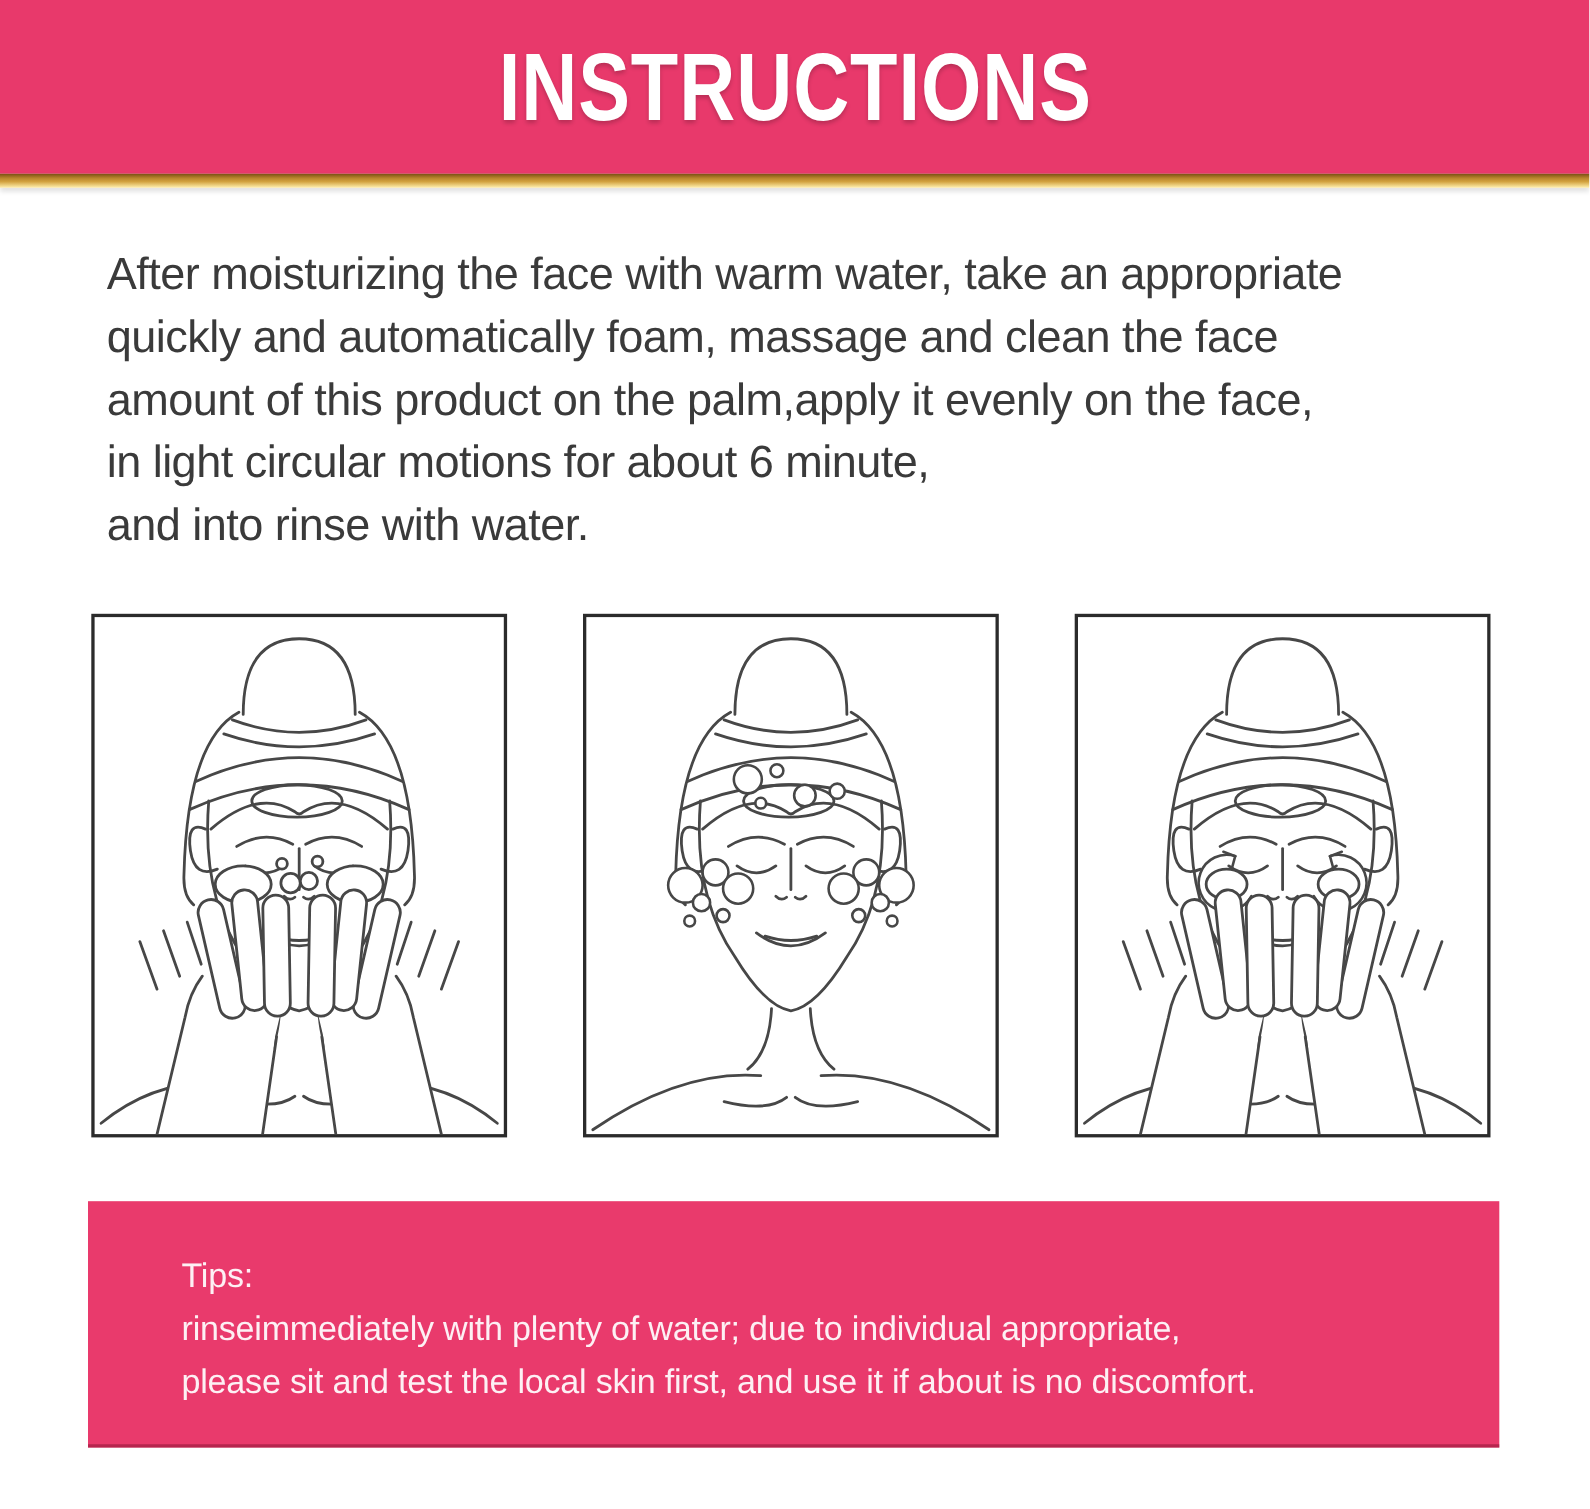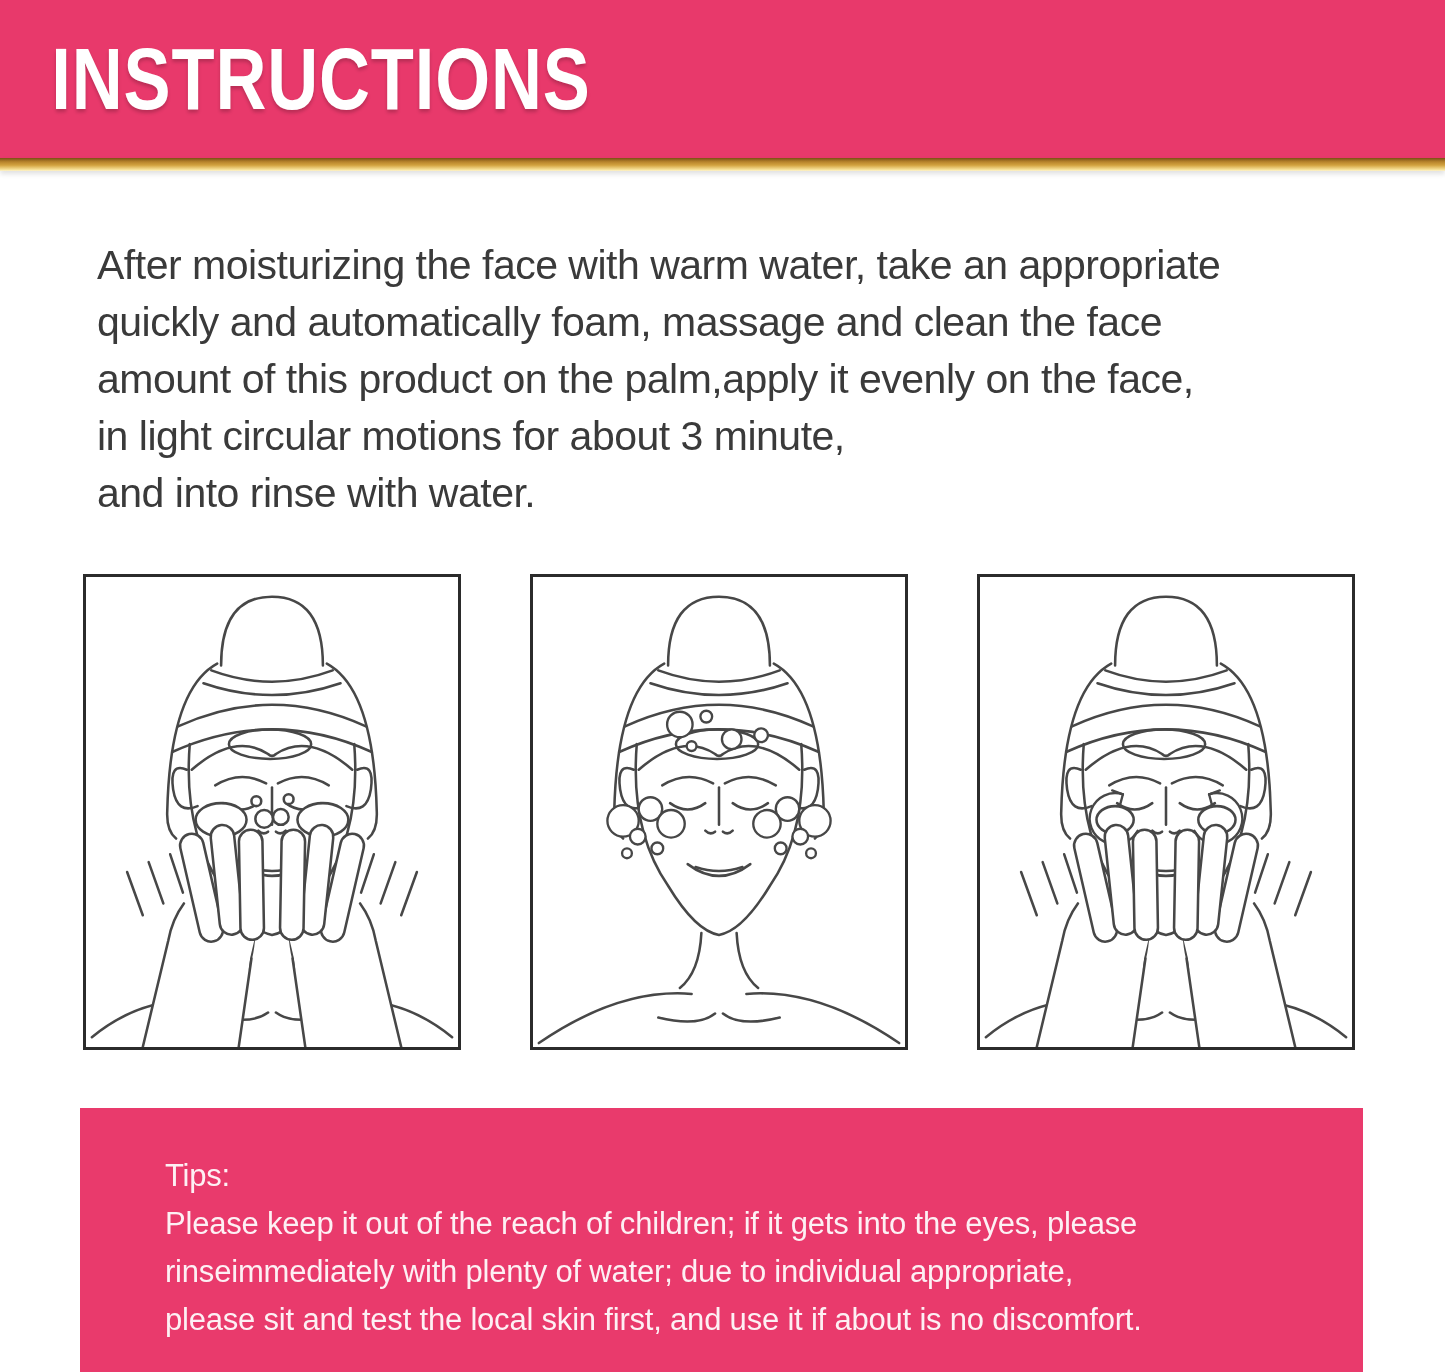--- a/index.html
+++ b/index.html
@@ -18,38 +18,39 @@
     background:#ffffff;
     font-family:"Liberation Sans", sans-serif;
     overflow:hidden;
     position:relative;
   }
   .header{
     height:158px;
     background:var(--accent-pink);
     display:flex;
     align-items:center;
+    justify-content:center;
   }
   .page-title{
     color:#ffffff;
     font-size:84px;
     font-weight:bold;
     letter-spacing:1px;
     transform:scaleX(0.84) scaleY(1.04);
     transform-origin:center;
     text-shadow:0 3px 4px rgba(0,0,0,0.20);
     white-space:nowrap;
   }
   .gold-divider{
     height:13px;
     background:linear-gradient(180deg, var(--gold-top) 0%, #b8842c 30%, var(--gold-mid) 55%, var(--gold-light) 88%, #fdf3cf 100%);
     box-shadow:0 3px 5px rgba(0,0,0,0.12);
   }
   .paragraph{
-    padding:66px 56px 0 97px;
+    padding:50px 56px 0 97px;
     color:var(--ink);
     font-size:41px;
     line-height:57px;
     letter-spacing:-0.5px;
   }
   .panels{
     display:flex;
     margin-top:52px;
     padding-left:83px;
     gap:69px;
@@ -168,21 +169,21 @@
 
 <header class="header">
   <h1 class="page-title">INSTRUCTIONS</h1>
 </header>
 <div class="gold-divider"></div>
 
 <section class="paragraph">
   <div>After moisturizing the face with warm water, take an appropriate</div>
   <div>quickly and automatically foam, massage and clean the face</div>
   <div>amount of this product on the palm,apply it evenly on the face,</div>
-  <div>in light circular motions for about 3 minute,</div>
+  <div>in light circular motions for about 6 minute,</div>
   <div>and into rinse with water.</div>
 </section>
 
 <section class="panels">
 
   <div class="panel">
     <svg viewBox="0 0 380 478" preserveAspectRatio="none">
       <use href="#sym-face"></use>
       <g fill="#ffffff" stroke="currentColor" stroke-width="2.6">
         <ellipse cx="138" cy="247" rx="26" ry="17"></ellipse>
@@ -248,16 +249,15 @@
           <path d="M 234 221 L 237 232"></path>
       </g>
       <use href="#sym-hands"></use>
     </svg>
   </div>
 
 </section>
 
 <section class="tips-box">
   <div>Tips:</div>
-  <div>Please keep it out of the reach of children; if it gets into the eyes, please</div>
   <div>rinseimmediately with plenty of water; due to individual appropriate,</div>
   <div>please sit and test the local skin first, and use it if about is no discomfort.</div>
 </section>
 
 </body></html>

